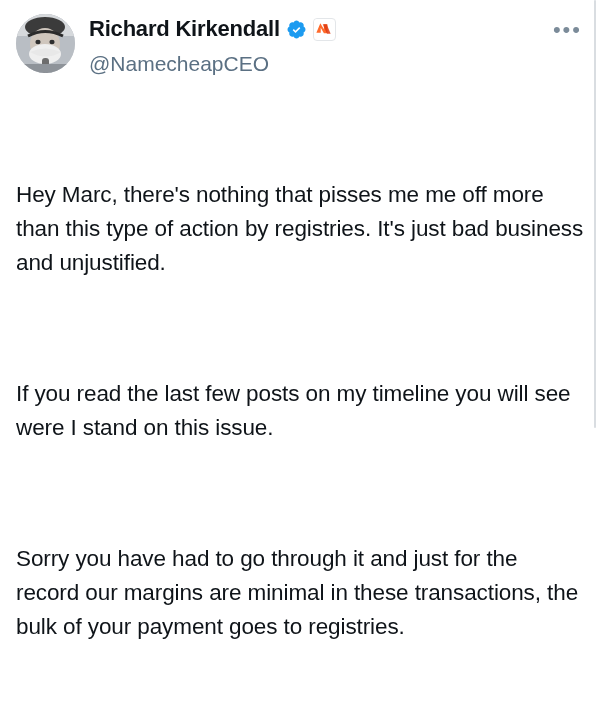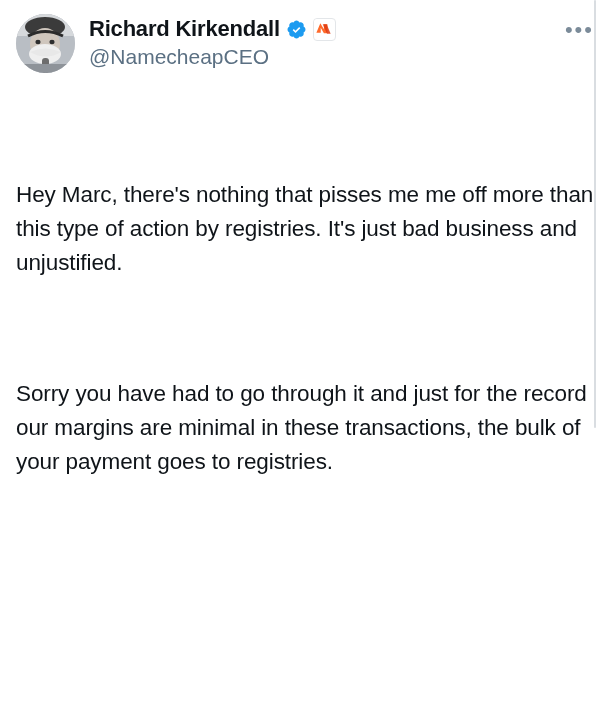--- a/index.html
+++ b/index.html
@@ -12,21 +12,21 @@
     height: 717px;
     font-family: "Liberation Sans", sans-serif;
     color: #0f1419;
     overflow: hidden;
     position: relative;
   }
   .tweet {
     width: 600px;
     height: 717px;
     box-sizing: border-box;
-    padding: 14px 0 0 16px;
+    padding: 14px 12px 0 16px;
     position: relative;
     background: #ffffff;
   }
   
   .edge-rule {
     position: absolute;
     top: 0;
     right: 4px;
     width: 2px;
     height: 428px;
@@ -86,21 +86,21 @@
     background: #ffffff;
     border: 1px solid #e3e6e9;
     position: relative;
     overflow: hidden;
   }
   .affiliate svg { display: block; }
   .handle {
     font-size: 21px;
     color: #5b7083;
     line-height: 27px;
-    margin-top: 1px;
+    margin-top: 8px;
     white-space: nowrap;
   }
   .more-btn {
     flex: 0 0 auto;
     margin-left: auto;
     color: #7b8b99;
     font-size: 22px;
     letter-spacing: 2px;
     line-height: 20px;
     padding: 6px 6px 6px 10px;
@@ -163,16 +163,17 @@
         </span>
       </div>
       <div class="handle">@NamecheapCEO</div>
     </div>
 
     <div class="more-btn">•••</div>
   </div>
 
   <div class="body">
     <p>Hey Marc, there's nothing that pisses me me off more than this type of action by registries. It's just bad business and unjustified.</p>
+    <p>If you read the last few posts on my timeline you will see were I stand on this issue.</p>
     <p>Sorry you have had to go through it and just for the record our margins are minimal in these transactions, the bulk of your payment goes to registries.</p>
   </div>
 
 </div>
 
 </body></html>

